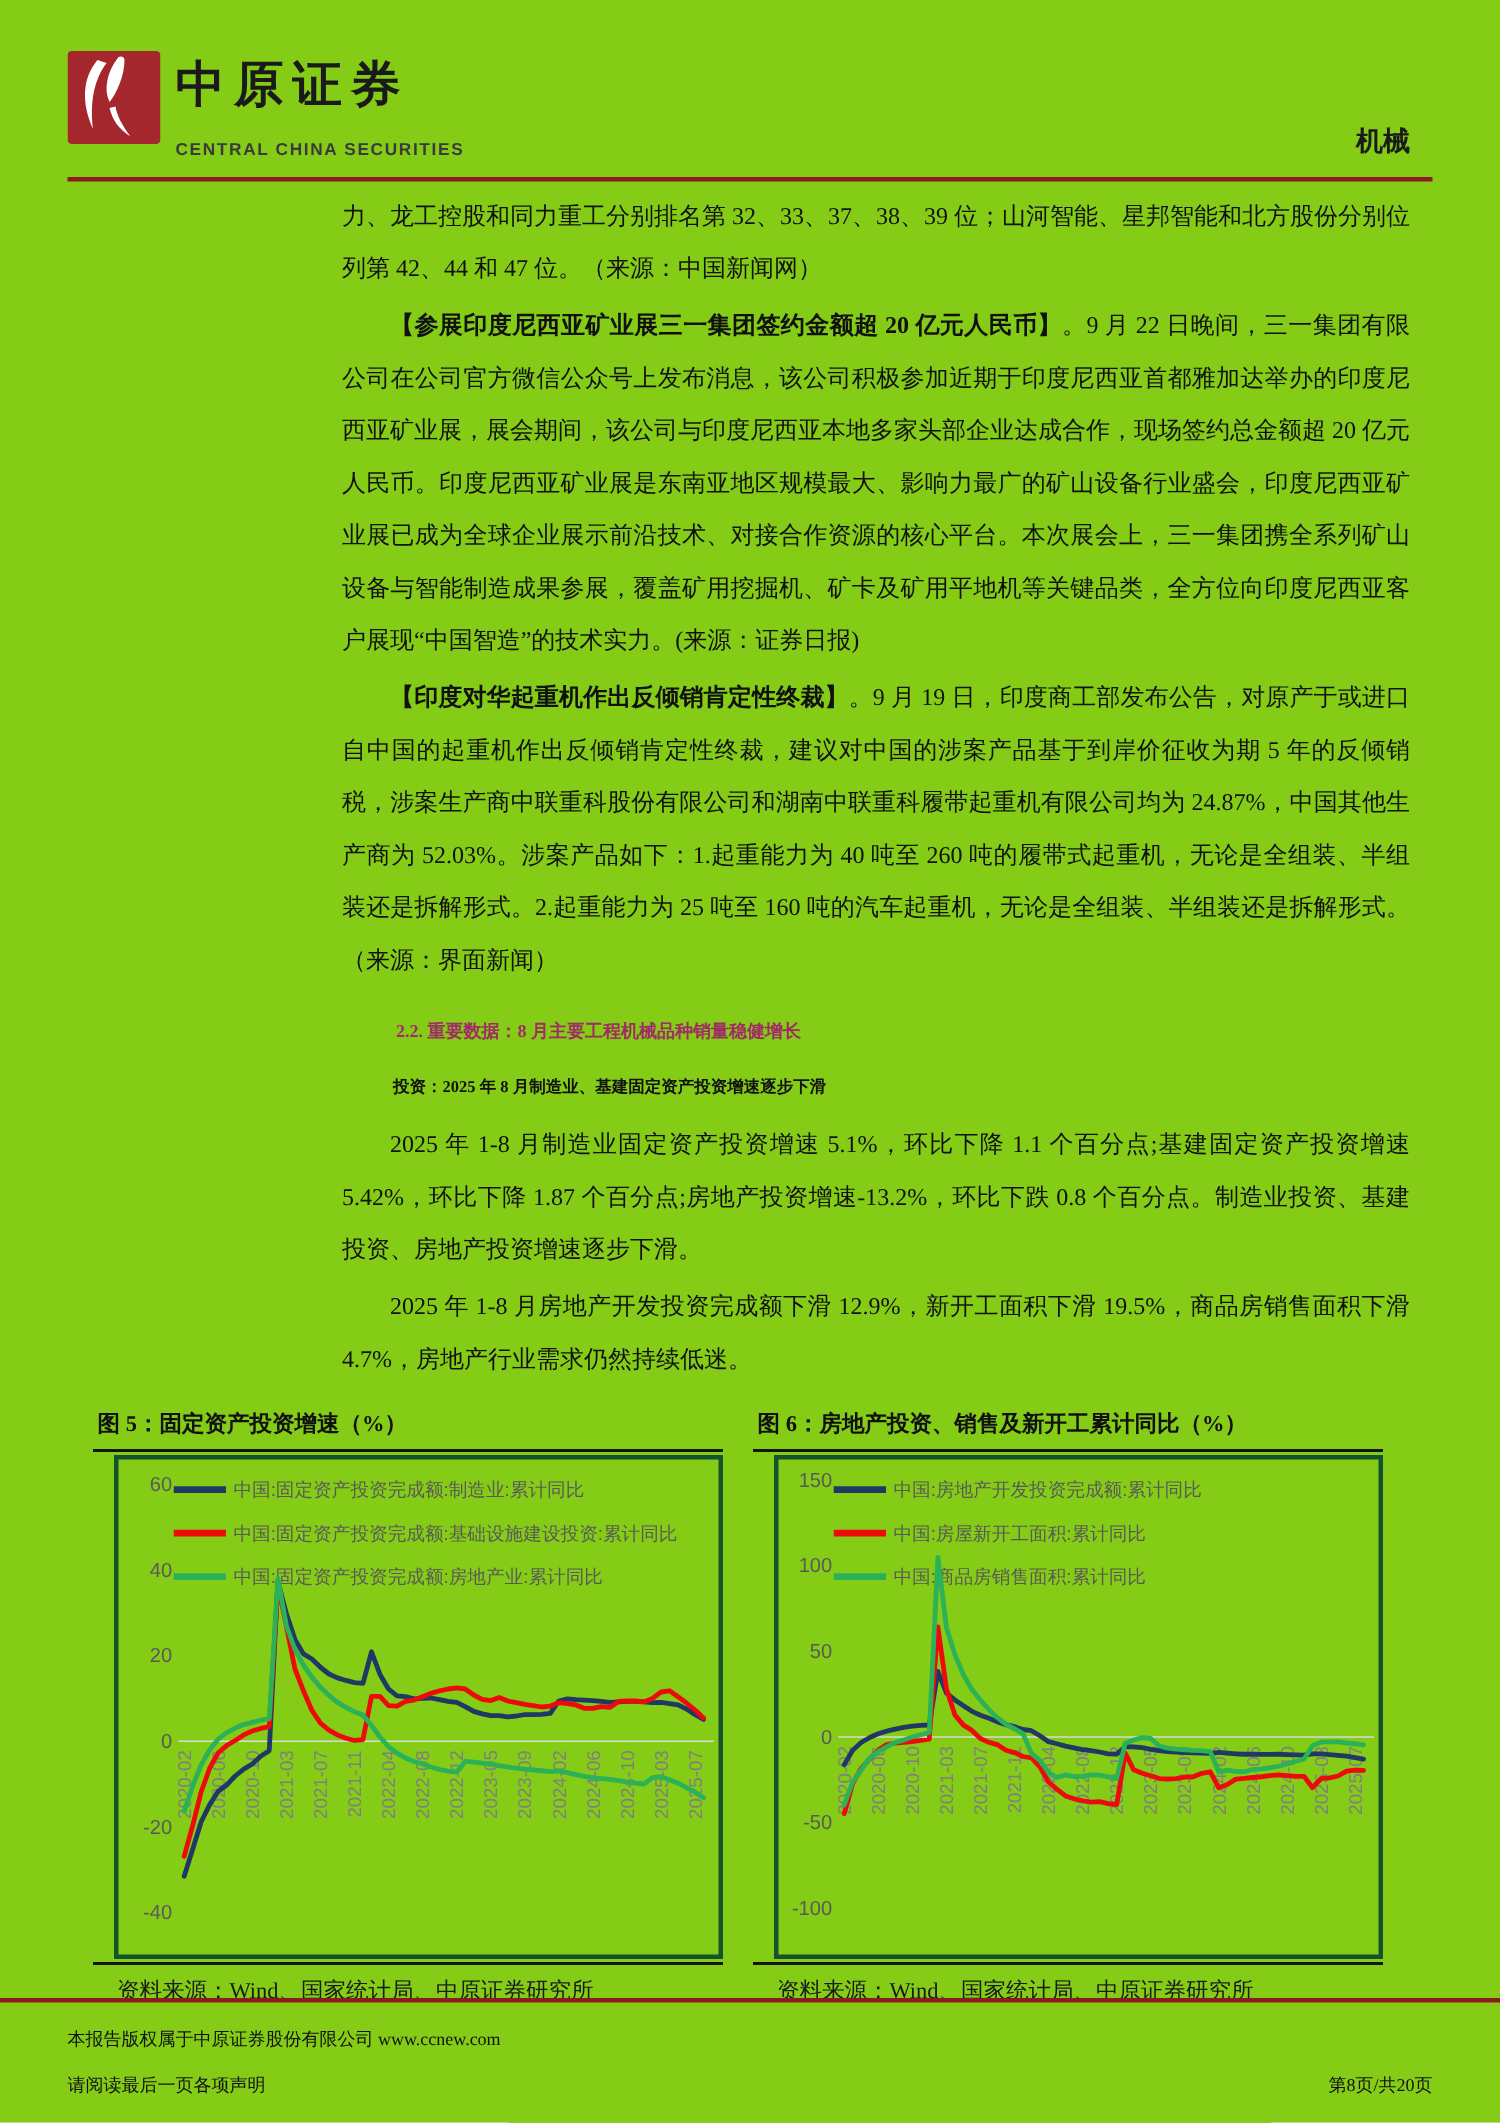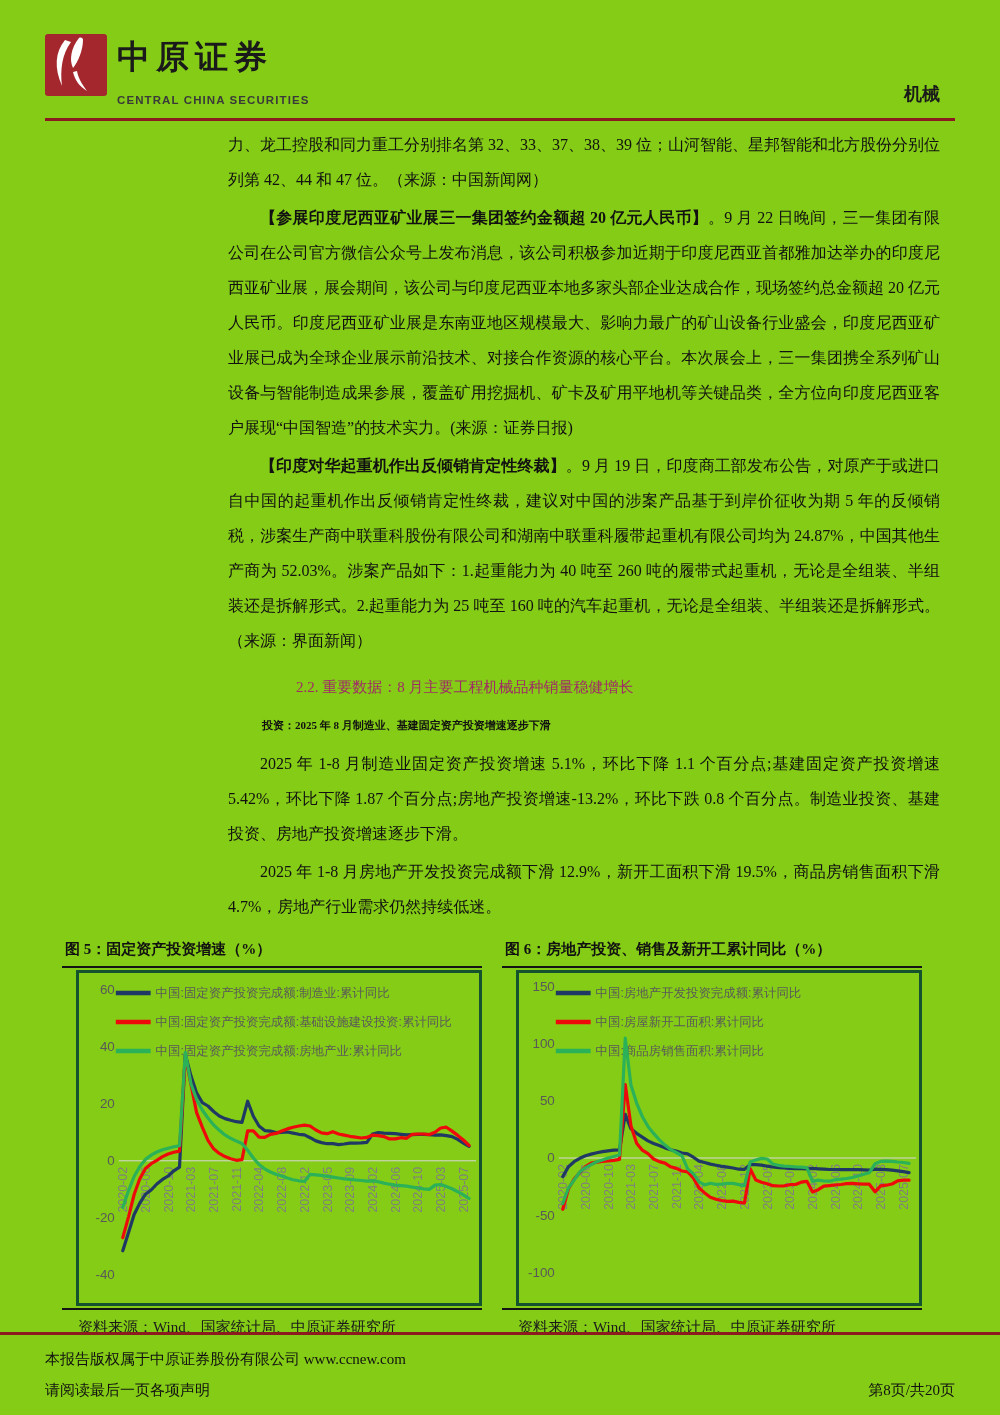--- a/index.html
+++ b/index.html
@@ -14,34 +14,34 @@
   .logo-box{width:62px; height:62px; flex:0 0 62px;}
   .brand-text{padding-top:6px;}
   .brand-cn{font-size:33px; font-weight:bold; letter-spacing:6px; color:#1a1a1a; line-height:34px; font-family:"Liberation Serif",serif;}
   .brand-en{font-size:11.5px; font-weight:bold; letter-spacing:1.1px; color:#3a3a3a; font-family:"Liberation Sans",sans-serif; margin-top:20px;}
   .category{position:absolute; right:60px; bottom:4px; font-size:18px; font-weight:bold; color:#1a1a1a;text-align:right;}
   .header-rule{margin:8px 45px 0 45px; border-top:3px solid #8C1B20;}
   
   .article{margin:6px 60px 0 228px; width:712px; font-size:16px; line-height:35px; text-align:justify;}
   .article p{margin:3px 0;}
   .indent{text-indent:32px;}
-  .h22{font-size:15px; font-weight:normal; color:#A02C66; margin:14px 0 8px 68px; line-height:30px;}
+  .h22{font-size:12px; font-weight:bold; color:#A02C66; margin:14px 0 8px 36px; line-height:30px;}
   .subhead{font-size:11px; font-weight:bold; margin:6px 0 6px 34px; line-height:30px;}
   
   .figures{display:flex; gap:20px; margin:16px 0 0 62px;}
   .fig{margin:0; width:420px;}
   .fig-title{font-size:15px; font-weight:bold; padding:0 0 7px 3px; white-space:nowrap;}
   .fig-rule{border-top:2.5px solid #141414;}
   .plot-box{position:relative; width:400px; height:330px; border:3px solid #14532d; margin:2px 0 2px 14px; box-sizing:content-box;}
   .plot-box svg{width:100%; height:100%; display:block;}
   .plot-box text{font-family:"Liberation Sans","DejaVu Sans",sans-serif;}
   .fig-source{font-size:15px; color:#1a1a1a; padding:8px 0 0 16px;}
   
   .footer-rule{position:absolute; left:0; right:0; top:1332px; border-top:3px solid #8C1B20;}
-  .footer{position:absolute; left:45px; right:45px; top:1344px; font-size:15px; line-height:31px; color:#111;}
+  .footer{position:absolute; left:45px; right:45px; top:1344px; font-size:12px; line-height:31px; color:#111;}
   .footer .pageno{position:absolute; right:0; top:31px;}
 </style>
 </head>
 <body>
 
 <div class="page">
 
   <div class="header">
     <div class="brand">
       <div class="logo-box">

